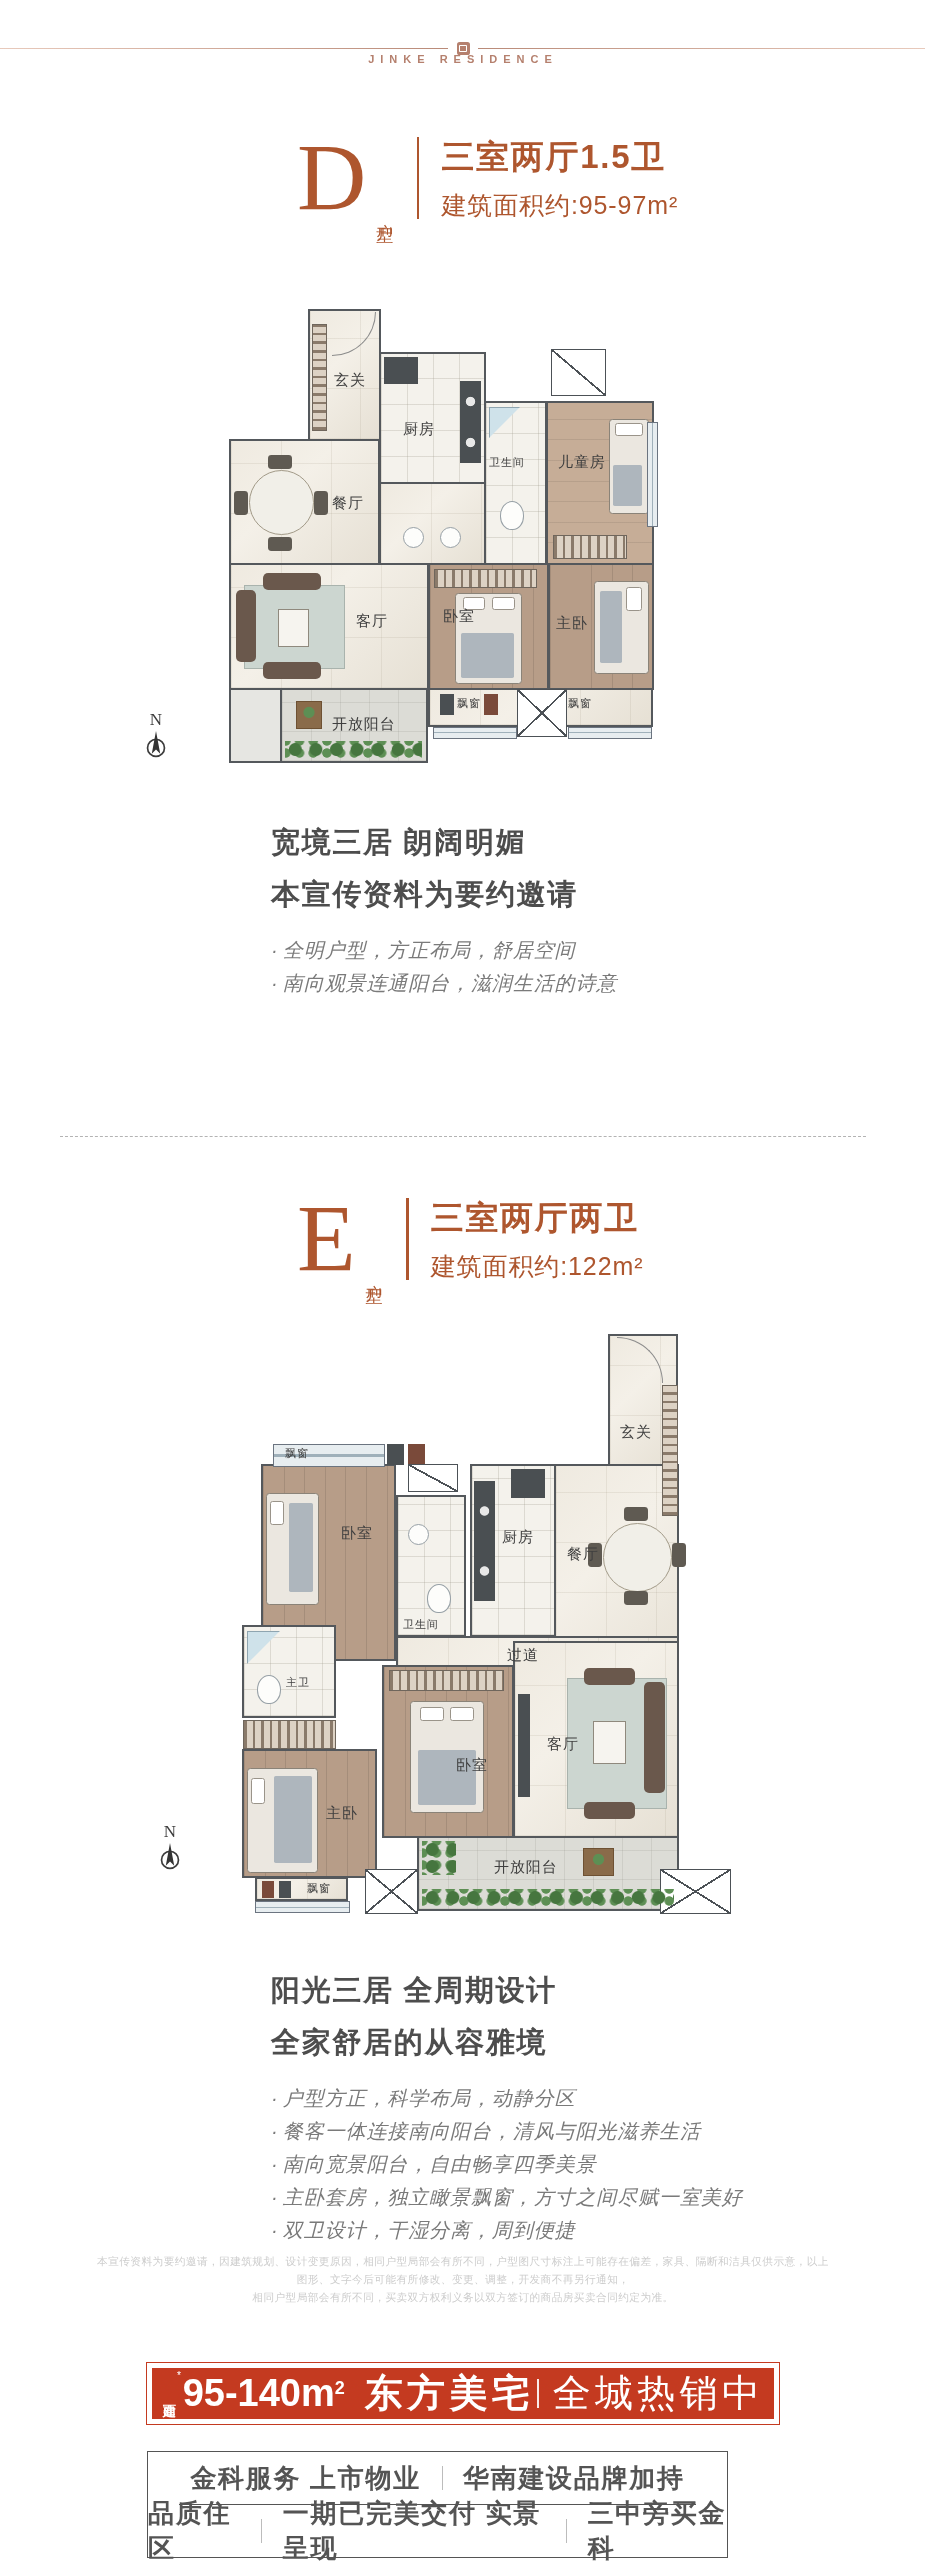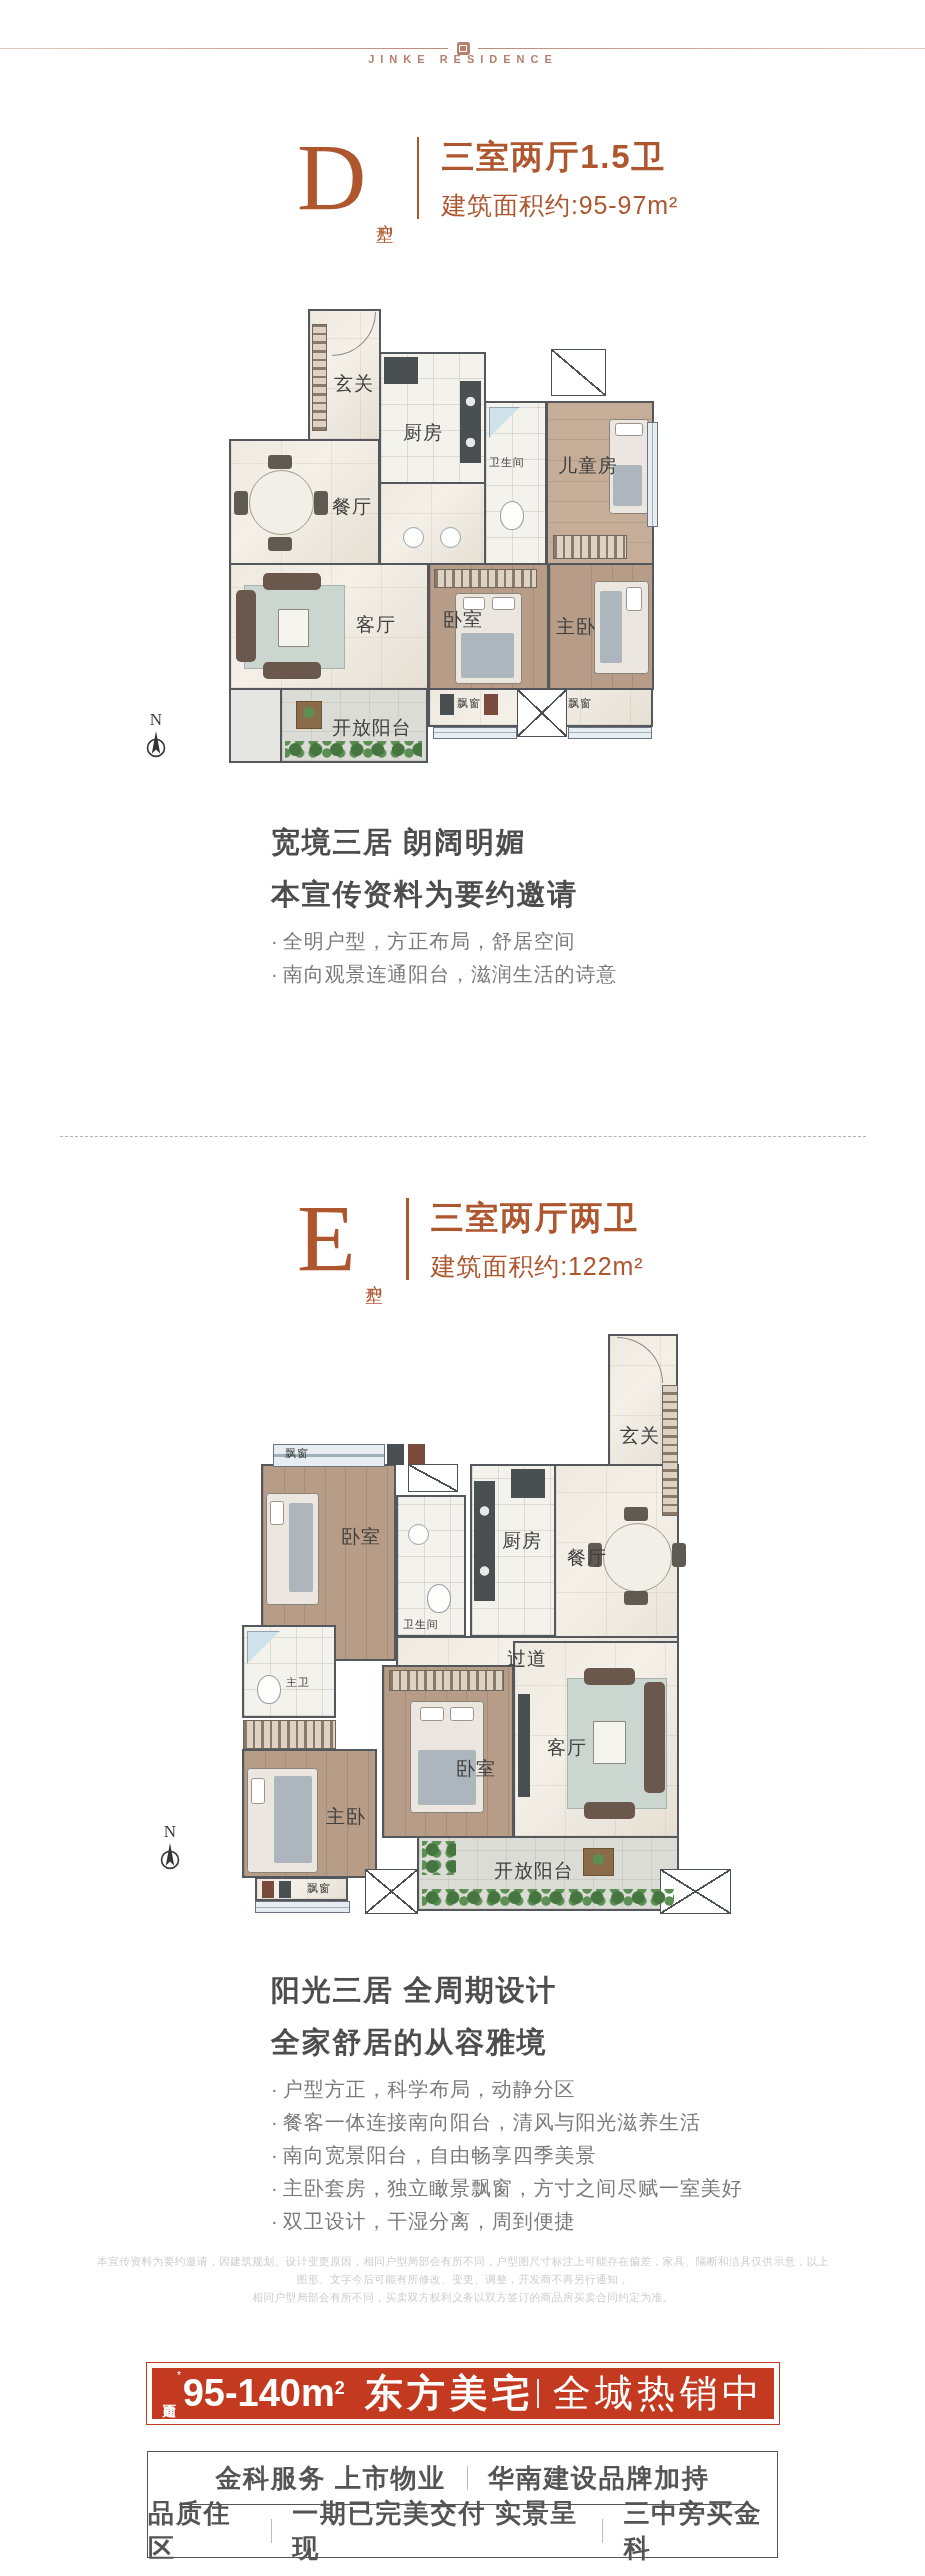--- a/index.html
+++ b/index.html
@@ -22,21 +22,21 @@
   .unit-suffix{writing-mode:vertical-rl;text-orientation:upright;font-size:17px;color:#ae562e;
                letter-spacing:3.4px;align-self:flex-end;margin:0 0 5.1px 6.9px;}
   .unit-divider{width:2.6px;height:82px;background:#ae562e;margin:0 22px 0 20.6px;}
   .unit-title{font-size:33px;font-weight:700;color:#ae562e;letter-spacing:1.7px;}
   .unit-area{font-size:25px;color:#ae562e;margin-top:8.6px;letter-spacing:0.9px;}
 
   
   .sect{position:absolute;left:271px;width:531px;}
   .sect .h{font-size:29px;font-weight:700;color:#4d4d4d;letter-spacing:1.7px;}
   .sect .h + .h{margin-top:12px;}
-  .sect ul{list-style:none;margin:10px 0 0;padding:0;}
+  .sect ul{list-style:none;margin:19px 0 0;padding:0;font-style:italic;}
   .sect li{font-size:20px;color:#7a7a7a;line-height:33px;letter-spacing:0.9px;}
   .sect li::before{content:"·";margin-right:4.3px;color:#7a7a7a;}
 
   .dash{position:absolute;top:1136px;left:60px;right:60px;border-top:1.7px dashed #b3b3b3;}
 
   
   .plan{position:absolute;}
   .room{position:absolute;border:2.6px solid #54585c;box-sizing:border-box;}
   .marble{background:#ece7dd;background-image:
       repeating-linear-gradient(0deg,rgba(160,150,130,.16) 0 0.9px,transparent 0.9px 50px),
@@ -46,21 +46,21 @@
       repeating-linear-gradient(0deg,rgba(150,145,130,.25) 0 0.9px,transparent 0.9px 26px),
       repeating-linear-gradient(90deg,rgba(150,145,130,.25) 0 0.9px,transparent 0.9px 26px);}
   .wood{background:#b79d88;background-image:
       repeating-linear-gradient(90deg,rgba(0,0,0,.10) 0 0.9px,transparent 0.9px 20.6px);}
   .wood2{background:#c6ad97;background-image:
       repeating-linear-gradient(0deg,rgba(0,0,0,.08) 0 0.9px,transparent 0.9px 20.6px);}
   .stone{background:#dcdcd6;background-image:
       repeating-linear-gradient(0deg,rgba(120,120,110,.15) 0 0.9px,transparent 0.9px 29px),
       repeating-linear-gradient(90deg,rgba(120,120,110,.15) 0 0.9px,transparent 0.9px 29px);}
   .gray{background:#e6e6e2;}
-  .plan-label{position:absolute;font-size:19px;color:#3f3f3f;letter-spacing:0.9px;z-index:6;white-space:nowrap;}
+  .plan-label{position:absolute;font-size:15px;color:#3f3f3f;letter-spacing:0.9px;z-index:6;white-space:nowrap;}
   .plan-label.sm{font-size:11px;}
   .hatch{position:absolute;background:repeating-linear-gradient(90deg,#8a7a6a 0 2.6px,#ddd2c4 2.6px 8.6px);
          border:0.9px solid #6f665c;z-index:3;}
   .hatch.v{background:repeating-linear-gradient(0deg,#8a7a6a 0 2.6px,#ddd2c4 2.6px 8.6px);}
   .win{position:absolute;background:#e7edf0;border:0.9px solid #6b7480;z-index:5;}
   .win.h{background-image:linear-gradient(0deg,transparent 45%,#9fb0ba 45% 55%,transparent 55%);}
   .win.v{background-image:linear-gradient(90deg,transparent 45%,#9fb0ba 45% 55%,transparent 55%);}
   .xbox{position:absolute;background:#fff;border:1.7px solid #4c5156;z-index:4;background-image:
       linear-gradient(to top right,transparent calc(50% - 0.9px),#4c5156 calc(50% - 0.9px) calc(50% + 0.9px),transparent calc(50% + 0.9px)),
       linear-gradient(to bottom right,transparent calc(50% - 0.9px),#4c5156 calc(50% - 0.9px) calc(50% + 0.9px),transparent calc(50% + 0.9px));}
@@ -99,21 +99,21 @@
   .banner-wrap{position:absolute;top:2362px;left:146px;width:634px;height:63px;box-sizing:border-box;
         border:1.7px solid #c43a20;padding:5.1px;}
   .banner{width:100%;height:100%;background:#c43a20;display:flex;align-items:center;justify-content:center;color:#fff;}
   .jm{writing-mode:vertical-rl;text-orientation:upright;font-size:13px;line-height:1.1;font-weight:700;}
   .jm-mark{font-size:10.3px;align-self:flex-start;margin:1.7px 1.7px 0 0.9px;}
   .b-range{font-size:38px;font-weight:700;letter-spacing:0;}
   .b-sup{font-size:18px;vertical-align:12px;font-weight:700;}
   .b-name{font-size:38px;font-weight:700;letter-spacing:4.3px;margin-left:20px;}
   .b-bar{width:1.7px;height:29px;background:rgba(255,255,255,.9);margin:0 13.7px 0 3.4px;}
   .b-status{font-size:38px;font-weight:400;letter-spacing:4.3px;}
-  .footer{position:absolute;top:2451px;left:147px;width:631px;border:1.7px solid #555;background:#fff;box-sizing:border-box;}
+  .footer{position:absolute;top:2451px;left:147px;width:581px;border:1.7px solid #555;background:#fff;box-sizing:border-box;}
   .frow{display:flex;align-items:center;justify-content:center;height:52px;font-size:26px;font-weight:700;
         color:#545454;letter-spacing:1.7px;}
   .fdiv{height:0.9px;background:#555;margin:0 31px;}
   .fbar{width:0.9px;height:24px;background:#bcbcbc;margin:0 20.6px;}
 </style>
 </head>
 <body>
 
 <div id="page">
 

